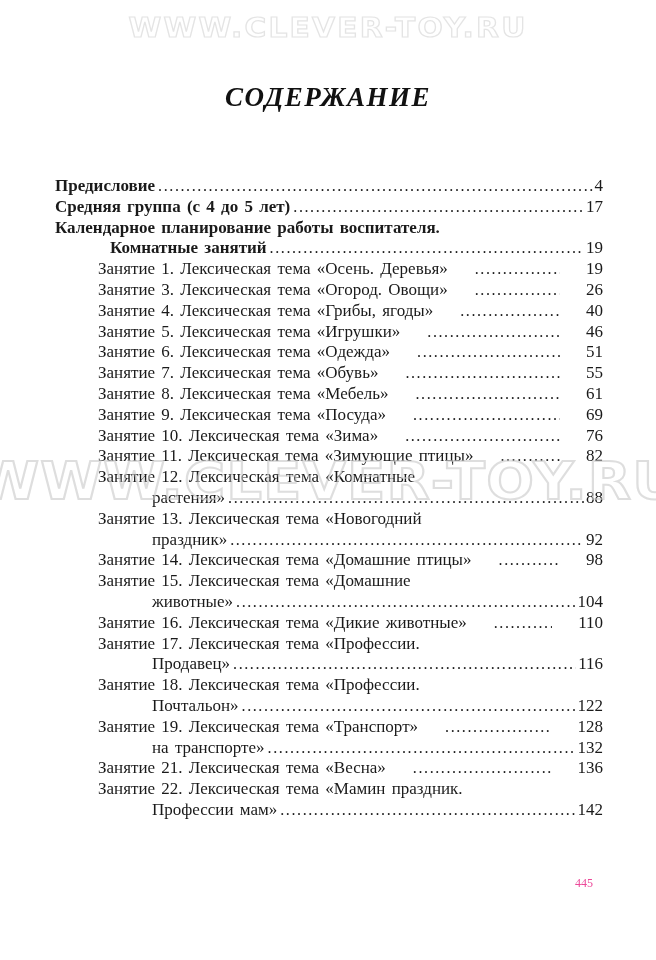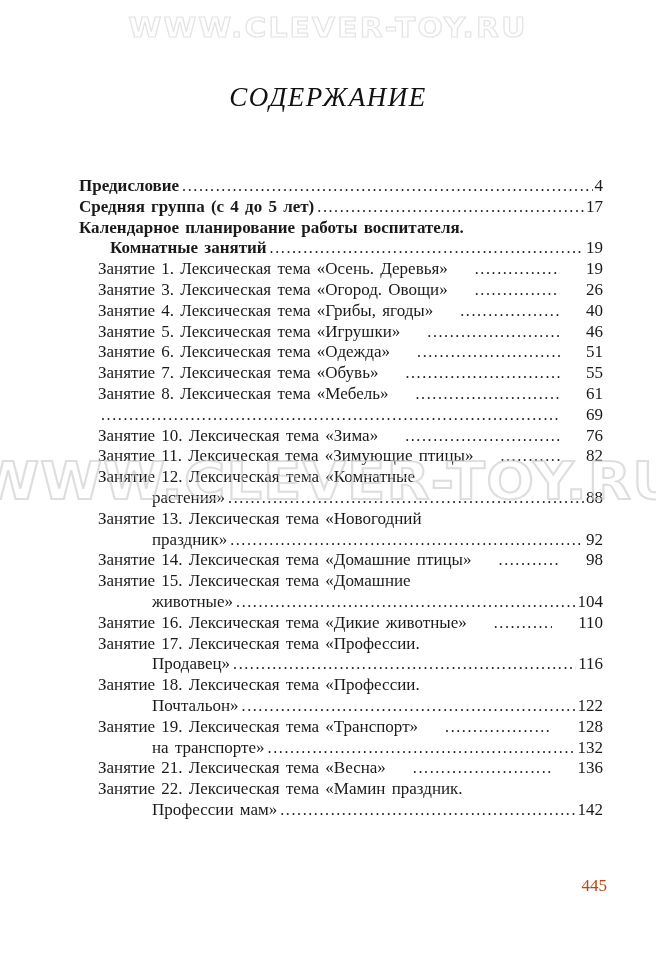--- a/index.html
+++ b/index.html
@@ -9,61 +9,61 @@
     background:#ffffff;
     color:#1a1a1a;
     font-family:"Liberation Serif", serif;
     overflow:hidden;
   }
   .title{
     position:absolute;
     top:82px;left:0;right:0;
     text-align:center;
     font-size:27px;
-    font-weight:normal;
+    font-weight:bold;
     font-style:italic;
     letter-spacing:1.5px;
     color:#111;
   }
   .toc{
     position:absolute;
     top:176px;left:55px;right:53px;
   }
   .row{
     display:flex;
     align-items:baseline;
     font-size:17px;
     line-height:20.8px;
     word-spacing:2px;
     white-space:nowrap;
   }
   .row.bold .label{font-weight:bold;}
-  .ind0{padding-left:0;margin-left:24px;}
+  .ind0{padding-left:0;}
   .ind1{padding-left:43px;gap:24px;}
   .ind2{padding-left:55px;}
   .ind3{padding-left:97px;}
   .label{flex:0 0 auto;}
   .dots{
     flex:1 1 auto;
     overflow:hidden;
     margin:0 2px 0 3px;
     min-width:8px;
   }
   .dots::after{
     content:"....................................................................................................................................................................";
     letter-spacing:1.6px;
     font-size:16px;
     color:#1c1c1c;
   }
   .pg{flex:0 0 auto;text-align:right;}
   .folio{
     position:absolute;
-    top:876px;right:49px;
-    font-size:17px;
-    color:#c2410c;
+    top:876px;right:63px;
+    font-size:12px;
+    color:#ec4899;
   }
   .wm{
     position:absolute;
     left:-8px;right:-8px;
     text-align:center;
     font-family:"DejaVu Sans", sans-serif;
     font-weight:bold;
     color:transparent;
     pointer-events:none;
     white-space:nowrap;
@@ -142,20 +142,21 @@
     <span class="label">Занятие 7. Лексическая тема «Обувь»</span>
     <span class="dots"></span>
     <span class="pg">55</span>
   </div>
       <div class="row ind1">
     <span class="label">Занятие 8. Лексическая тема «Мебель»</span>
     <span class="dots"></span>
     <span class="pg">61</span>
   </div>
       <div class="row ind1">
+    <span class="label">Занятие 9. Лексическая тема «Посуда»</span>
     <span class="dots"></span>
     <span class="pg">69</span>
   </div>
       <div class="row ind1">
     <span class="label">Занятие 10. Лексическая тема «Зима»</span>
     <span class="dots"></span>
     <span class="pg">76</span>
   </div>
       <div class="row ind1">
     <span class="label">Занятие 11. Лексическая тема «Зимующие птицы»</span>

